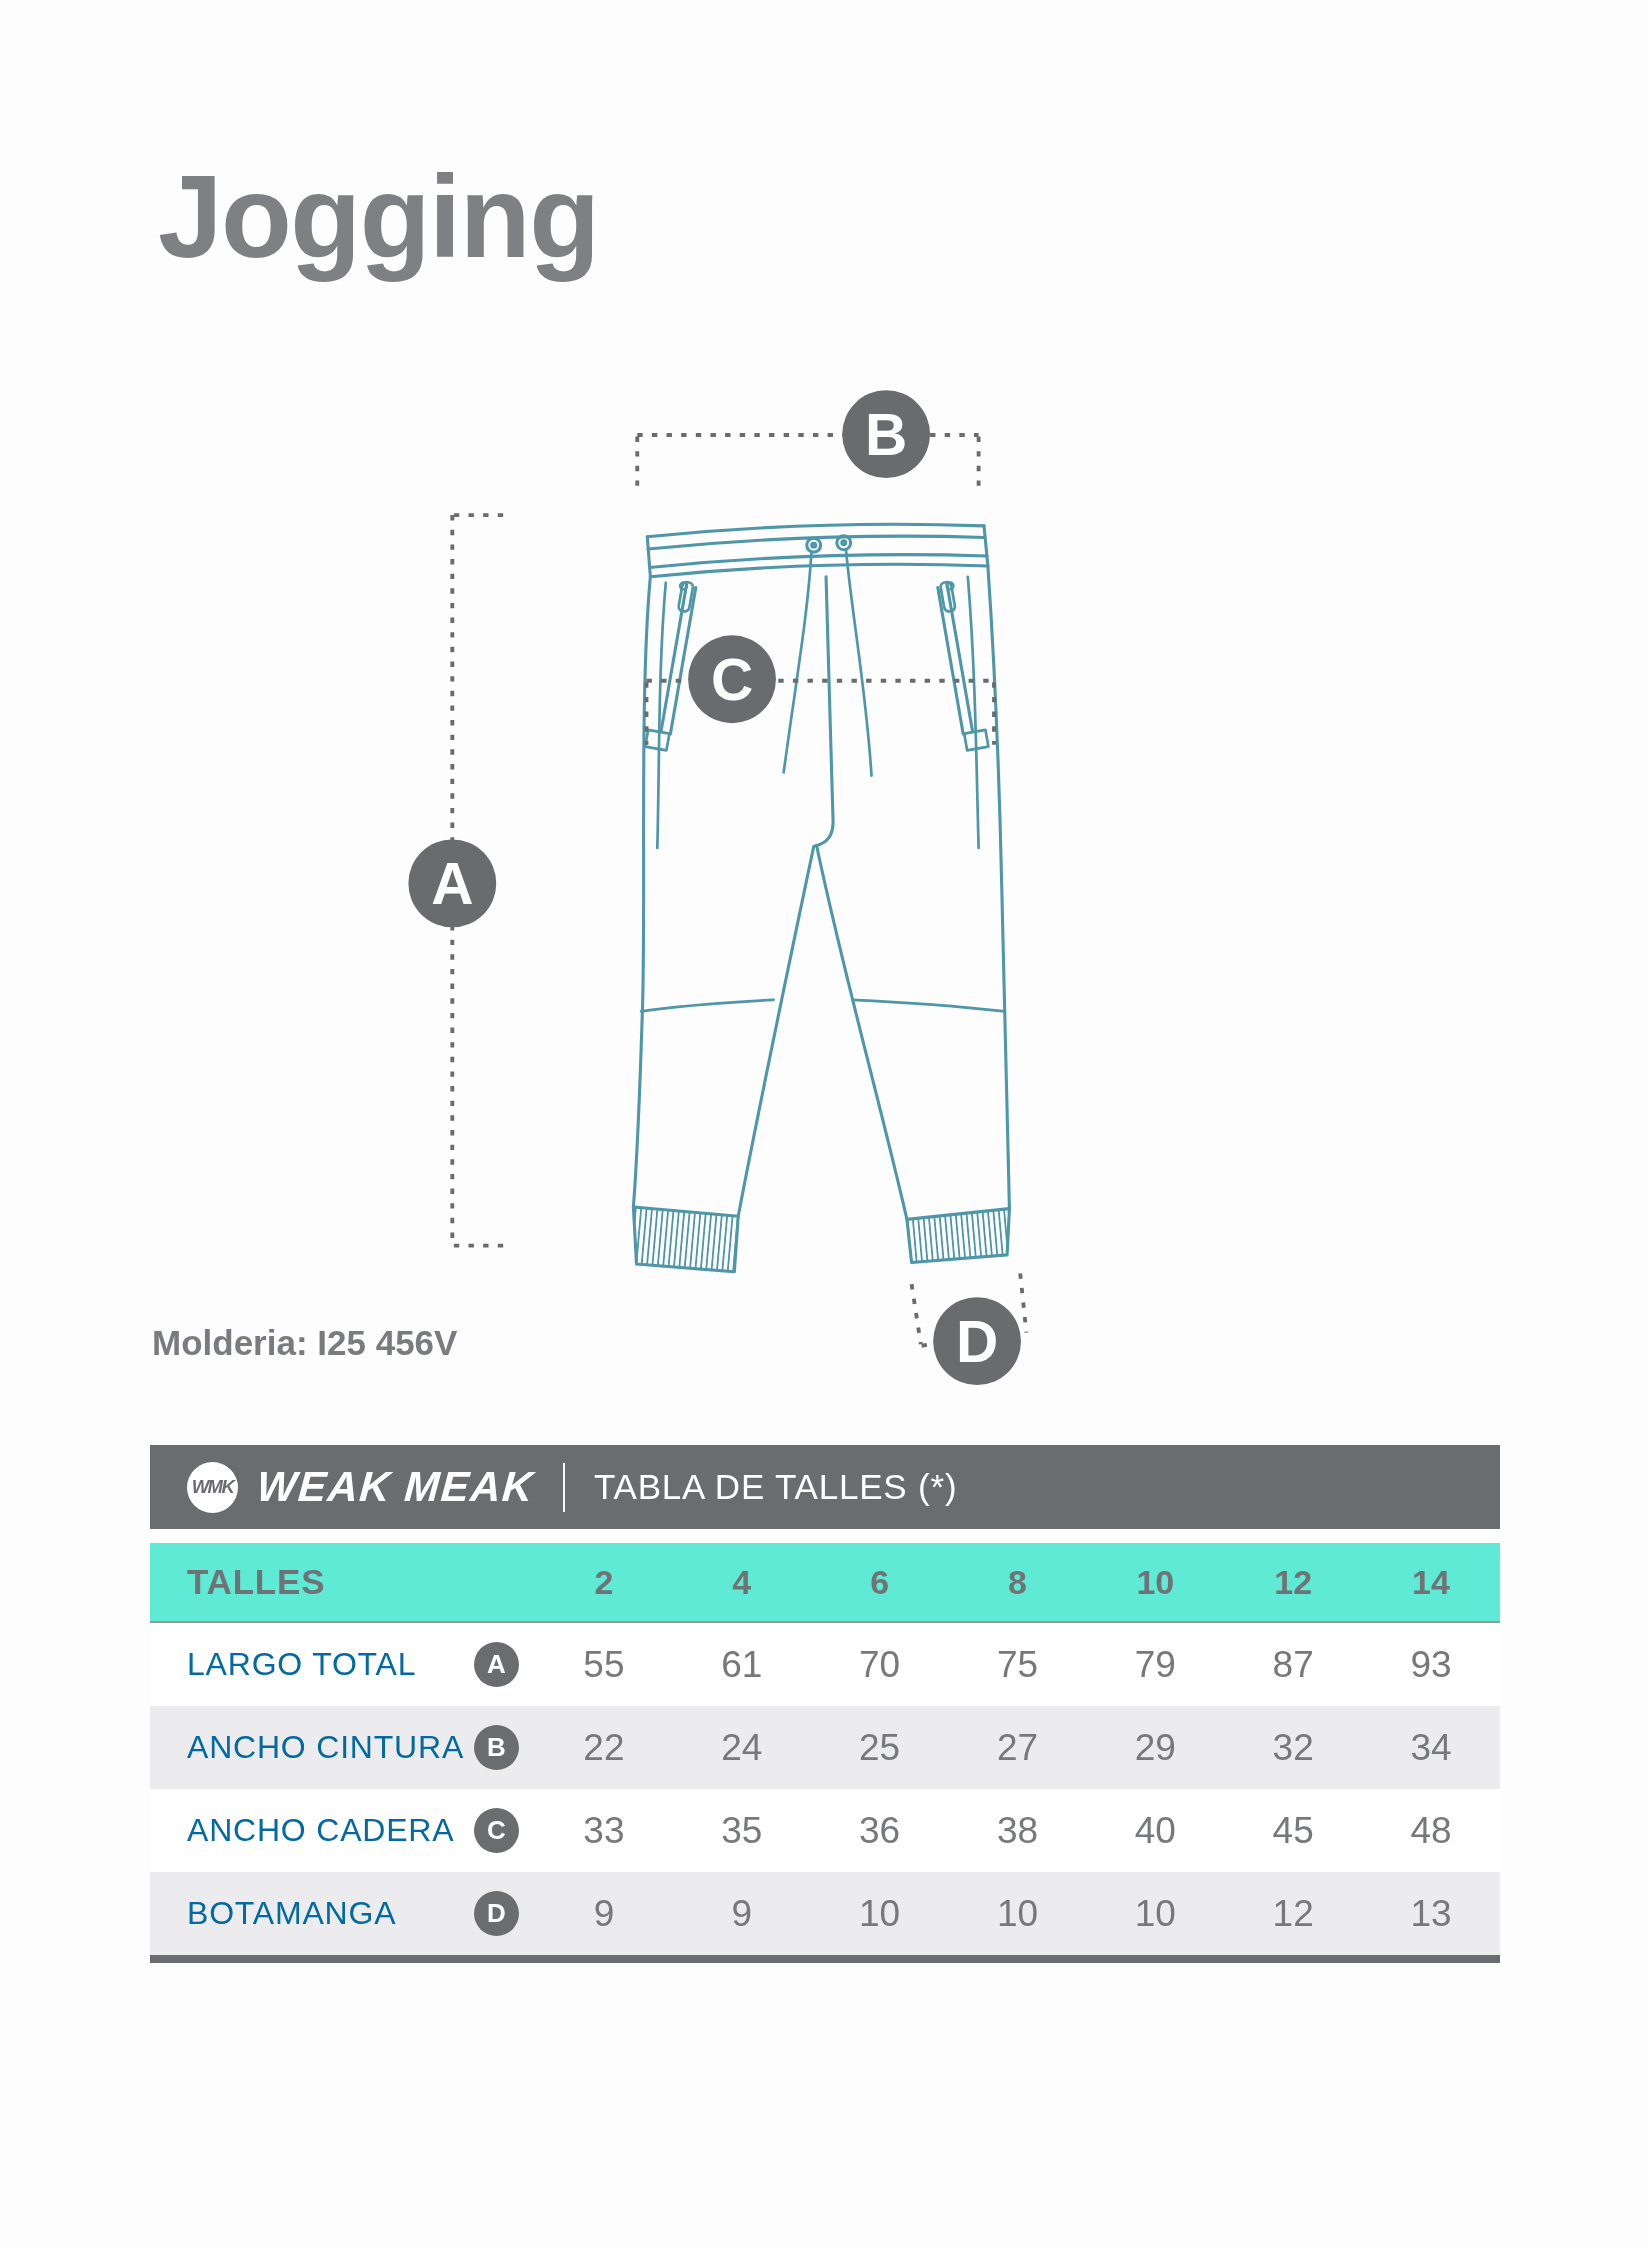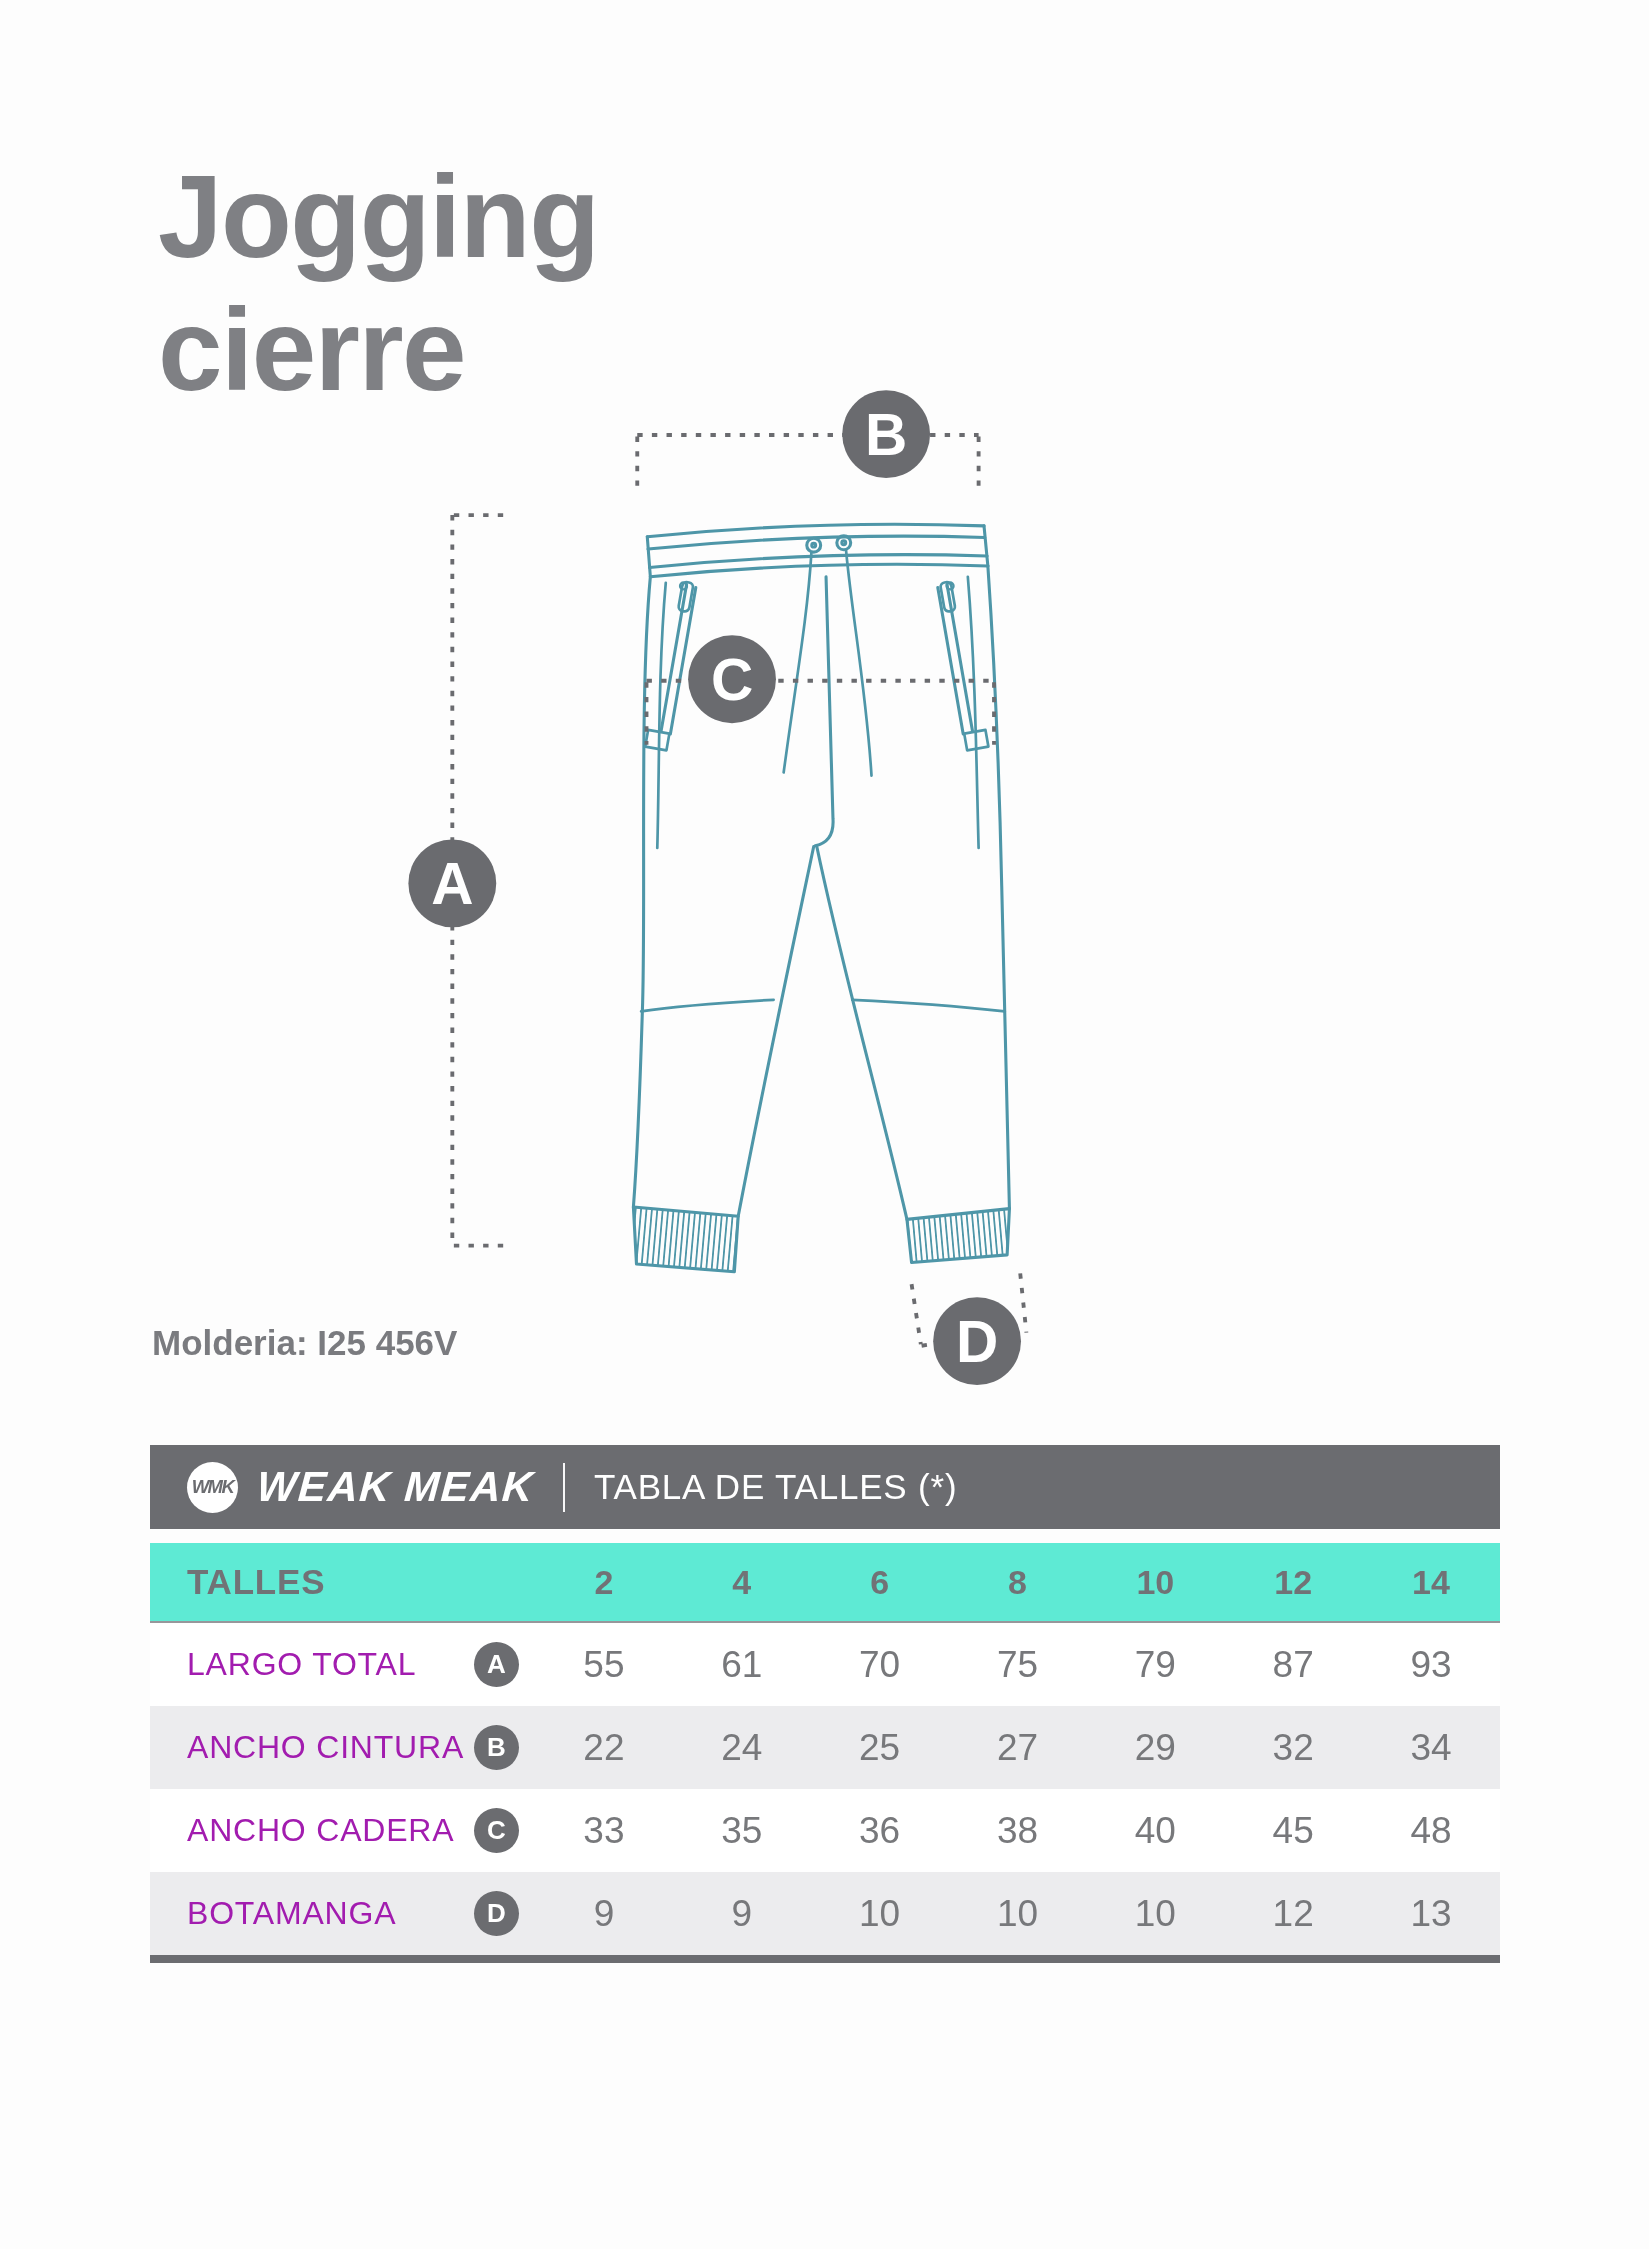--- a/index.html
+++ b/index.html
@@ -49,21 +49,21 @@
   .hdr-divider{
     width:2.3px;height:49px;background:#ffffff;opacity:.95;
     margin:0 29px;flex:0 0 auto;
   }
   .tbl-title{
     color:#ffffff;font-size:35px;letter-spacing:0.8px;white-space:nowrap;
   }
   .row{display:flex;align-items:center;box-sizing:border-box;}
   .row .lab{
     width:308px;padding-left:37px;box-sizing:border-box;
-    font-size:32px;color:#a21caf;letter-spacing:0.8px;white-space:nowrap;
+    font-size:32px;color:#0369a1;letter-spacing:0.8px;white-space:nowrap;
   }
   .row .ltr{width:77px;display:flex;align-items:center;justify-content:center;}
   .row .val{
     width:calc((100% - 385px)/7);
     text-align:center;font-size:37px;color:#77787b;
   }
   .sizes-row{
     height:80px;background:#5eead4;border-bottom:2.3px solid #97979b;margin-top:14px;
   }
   .sizes-row .lab{font-weight:bold;font-size:35px;color:#717276;}
@@ -82,21 +82,20 @@
     font-size:32px;font-weight:bold;color:#7a7b7f;letter-spacing:0.4px;
   }
 </style>
 </head>
 <body>
 
 <div class="page">
 
   <div class="title">
     <div>Jogging</div>
-    <div>cierre</div>
   </div>
 
   <svg class="fig" viewBox="0 0 2140 2919" aria-hidden="true">
     <defs>
       <pattern id="ribL" patternUnits="userSpaceOnUse" width="7" height="120" patternTransform="rotate(5 890 1600)">
         <line x1="3.5" y1="0" x2="3.5" y2="120" stroke="#4e96a8" stroke-width="2.4"></line>
       </pattern>
       <pattern id="ribR" patternUnits="userSpaceOnUse" width="7" height="120" patternTransform="rotate(-5 1240 1600)">
         <line x1="3.5" y1="0" x2="3.5" y2="120" stroke="#4e96a8" stroke-width="2.4"></line>
       </pattern>

